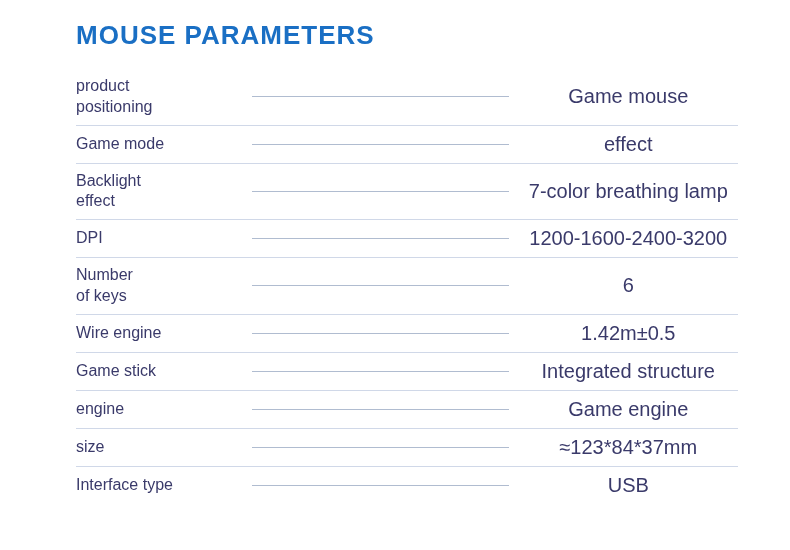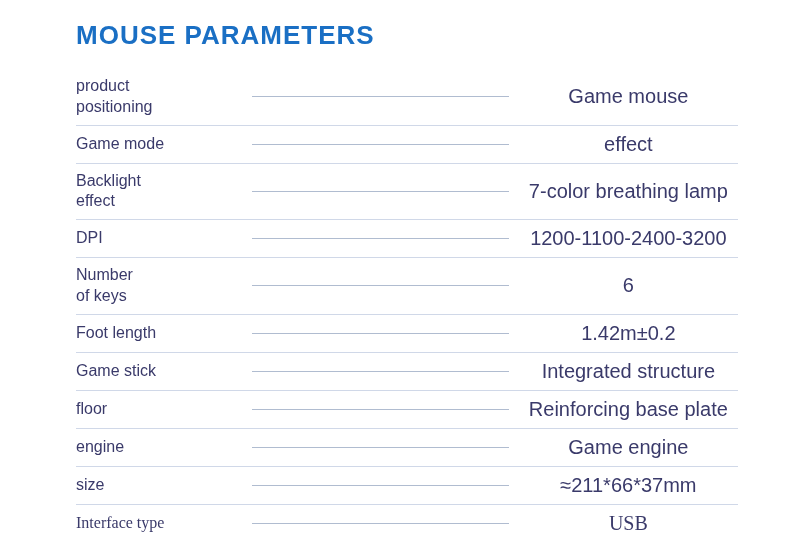--- a/index.html
+++ b/index.html
@@ -25,21 +25,20 @@
     }
     .params-table {
       width: 100%;
       border-collapse: collapse;
     }
     .params-table tr {
       border-bottom: 1px solid #d0d8e8;
     }
     .params-table tr:last-child {
       border-bottom: none;
-      font-family: Liberation Serif, serif;
     }
     .param-label {
       color: #3a3a6a;
       font-size: 16px;
       text-align: left;
       padding: 7px 10px 7px 0;
       vertical-align: middle;
       width: 180px;
       line-height: 1.3;
     }
@@ -89,63 +88,56 @@
           <td class="param-line">
             <hr class="line-divider">
           </td>
           <td class="param-value">7-color breathing lamp</td>
         </tr>
         <tr>
           <td class="param-label">DPI</td>
           <td class="param-line">
             <hr class="line-divider">
           </td>
-          <td class="param-value">1200-1100-2400-3200</td>
+          <td class="param-value">1200-1600-2400-3200</td>
         </tr>
         <tr>
           <td class="param-label">Number<br>of keys</td>
           <td class="param-line">
             <hr class="line-divider">
           </td>
           <td class="param-value">6</td>
         </tr>
         <tr>
-          <td class="param-label">Foot length</td>
+          <td class="param-label">Wire engine</td>
           <td class="param-line">
             <hr class="line-divider">
           </td>
-          <td class="param-value">1.42m±0.2</td>
+          <td class="param-value">1.42m±0.5</td>
         </tr>
         <tr>
           <td class="param-label">Game stick</td>
           <td class="param-line">
             <hr class="line-divider">
           </td>
           <td class="param-value">Integrated structure</td>
-        </tr>
-        <tr>
-          <td class="param-label">floor</td>
-          <td class="param-line">
-            <hr class="line-divider">
-          </td>
-          <td class="param-value">Reinforcing base plate</td>
         </tr>
         <tr>
           <td class="param-label">engine</td>
           <td class="param-line">
             <hr class="line-divider">
           </td>
           <td class="param-value">Game engine</td>
         </tr>
         <tr>
           <td class="param-label">size</td>
           <td class="param-line">
             <hr class="line-divider">
           </td>
-          <td class="param-value">≈211*66*37mm</td>
+          <td class="param-value">≈123*84*37mm</td>
         </tr>
         <tr>
           <td class="param-label">Interface type</td>
           <td class="param-line">
             <hr class="line-divider">
           </td>
           <td class="param-value">USB</td>
         </tr>
       </tbody>
   </table>

